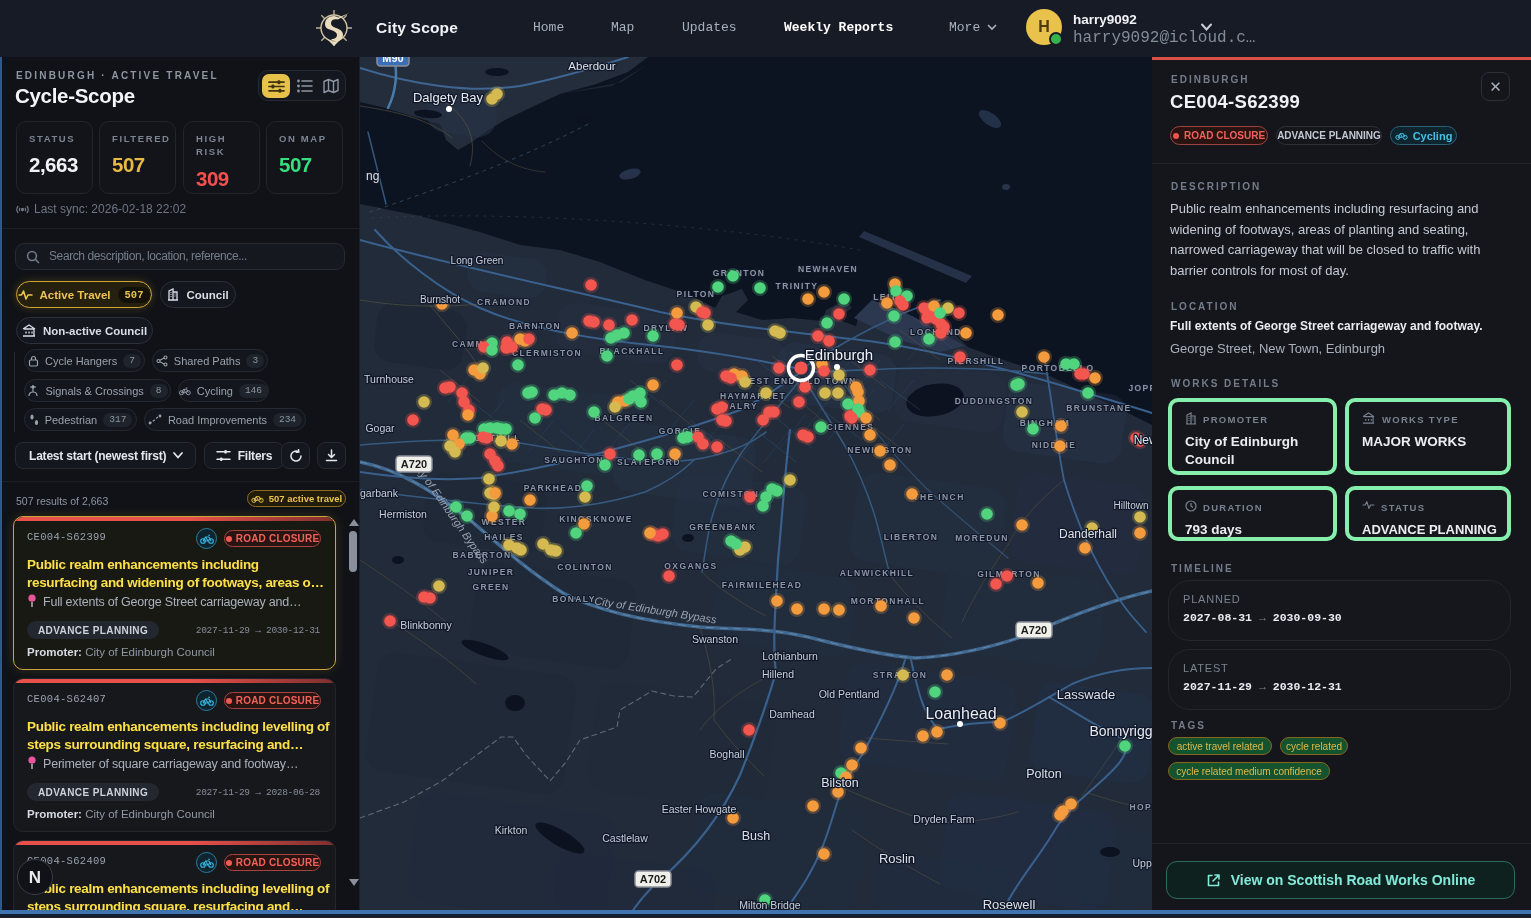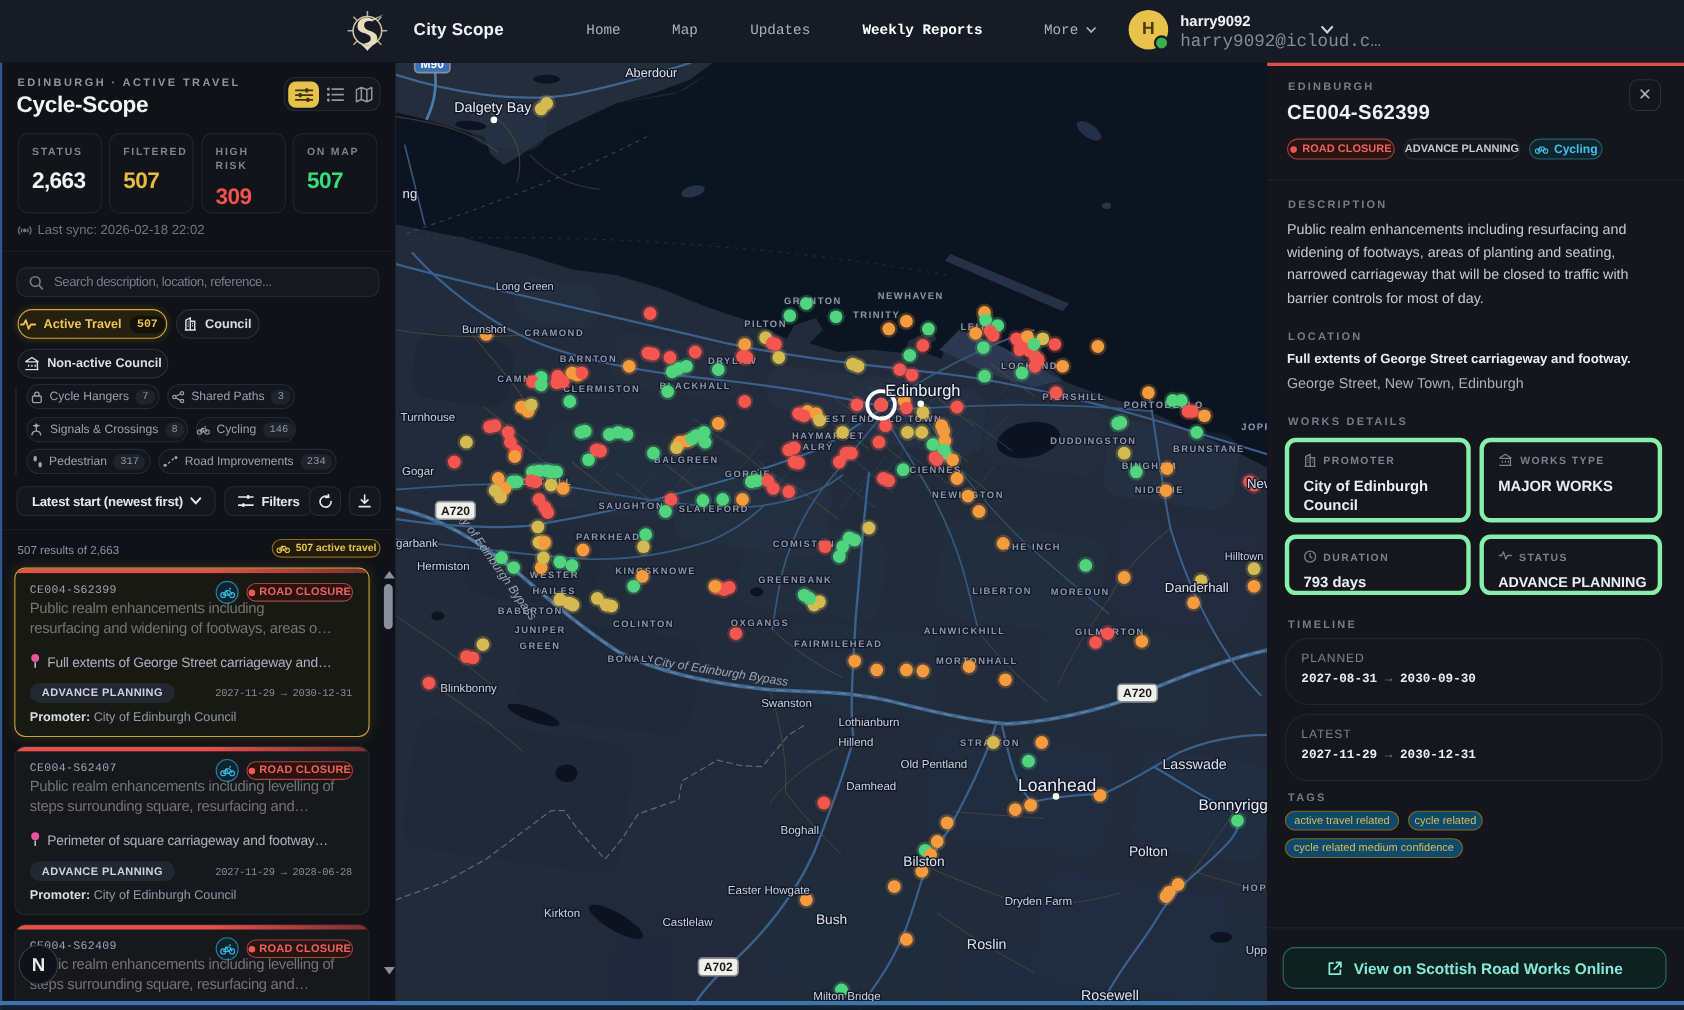--- a/index.html
+++ b/index.html
@@ -36,21 +36,21 @@
 #results{position:absolute;left:16px;top:438px;font-size:10.5px;color:#8d95a2}
 #atchip{position:absolute;white-space:nowrap;left:247px;top:433px;width:99px;height:17px;border-radius:999px;border:1px solid #8a6d22;background:#221b09;color:#e8c54f;font-size:9.5px;font-weight:bold;display:flex;align-items:center;justify-content:center;gap:5px}
 
 .card{position:absolute;left:13px;width:323px;height:154px;background:#17181c;border:1px solid #23262c;border-radius:10px;overflow:hidden}
 .card.sel{border:1.5px solid #c7a43c;background:#191913;box-shadow:0 0 12px rgba(205,165,45,.18)}
 .redbar{position:absolute;left:0;top:0;width:100%;height:4px;background:linear-gradient(90deg,#e8504a 0%,#e8504a 55%,#7e2f2e 100%)}
 .ref{position:absolute;left:13px;top:14px;font-family:"Liberation Mono",monospace;font-size:10.5px;letter-spacing:.3px;color:#9aa2b0}
 .bchip{position:absolute;left:182px;top:11px;width:21px;height:21px;border-radius:50%;border:1px solid #2a7d9e;background:#0e2530}
 .rcpill{position:absolute;white-space:nowrap;left:210px;top:13px;width:97px;height:17px;border-radius:9px;border:1px solid #a84440;background:#2a1412;color:#f0625a;font-size:10px;font-weight:bold;letter-spacing:.2px;display:flex;align-items:center;justify-content:center;gap:4px}
 .rcpill i{width:6px;height:6px;border-radius:50%;background:#f05a50}
-.ttl{position:absolute;left:13px;top:27px;width:306px;font-size:13.5px;letter-spacing:-.3px;line-height:17.5px;font-weight:normal;color:#737373;white-space:nowrap;overflow:hidden}
+.ttl{position:absolute;left:13px;top:39px;width:306px;font-size:13.5px;letter-spacing:-.3px;line-height:17.5px;font-weight:bold;color:#fde047;white-space:nowrap;overflow:hidden}
 .loc{position:absolute;left:13px;top:77px;width:305px;font-size:12.5px;letter-spacing:-.2px;color:#aab1bd;white-space:nowrap;overflow:hidden}
 .sp{position:absolute;white-space:nowrap;left:13px;top:104px;height:18px;border-radius:9px;background:#23272f;color:#cdd3dc;font-size:10px;font-weight:bold;letter-spacing:.4px;display:flex;align-items:center;padding:0 11px}
 .dates{position:absolute;right:15px;top:108px;font-family:"Liberation Mono",monospace;font-size:9.5px;letter-spacing:-.3px;color:#848c9a}
 .prom{position:absolute;left:13px;top:129px;font-size:11.5px;color:#9098a6;white-space:nowrap}
 .prom b{color:#d6dbe3}
 
 #sbthumb{position:absolute;left:349px;top:474px;width:8px;height:41px;border-radius:4px;background:#8a909b}
 .sbarrow{position:absolute;left:349px;width:0;height:0;border-left:5px solid transparent;border-right:5px solid transparent}
 
 #nbadge{position:absolute;left:17px;top:802px;width:36px;height:36px;border-radius:50%;background:#101218;border:1px solid #383d47;color:#e8eaee;font-weight:bold;font-size:17px;text-align:center;line-height:35px;z-index:5}
@@ -62,21 +62,21 @@
 .ppill{position:absolute;white-space:nowrap;top:66px;height:19px;border-radius:10px;font-size:11px;font-weight:bold;display:flex;align-items:center;justify-content:center;gap:5px}
 .pdiv{position:absolute;left:0;width:379px;height:1px;background:#20242c}
 #pdesc{position:absolute;left:18px;top:139px;width:360px;white-space:nowrap;font-size:13px;line-height:20.5px;color:#c4cad4}
 .gcard{position:absolute;background:#15171d;border:4px solid #86efac;border-radius:10px}
 .gcard .gl{position:absolute;left:13px;top:12px;font-size:9.5px;letter-spacing:1.3px;color:#7a828f;font-weight:bold}
 .gcard .gv{position:absolute;left:13px;top:31px;white-space:nowrap;font-size:13.5px;font-weight:bold;color:#e9edf2;line-height:18px}
 .tcard{position:absolute;left:16px;width:343px;height:61px;background:#15171d;border:1px solid #23262e;border-radius:22px}
 .tcard .tl{position:absolute;left:14px;top:12px;font-size:11px;letter-spacing:.8px;color:#7b8390}
 .tcard .tv{position:absolute;left:14px;top:30px;white-space:nowrap;font-family:"Liberation Mono",monospace;font-size:11.5px;font-weight:bold;color:#e8ecf2}
 .tv span{color:#7b8390;font-weight:normal}
-.tag{position:absolute;white-space:nowrap;height:18px;border-radius:9px;border:1px solid #86671e;background:#0c4a6e;color:#e0ba4e;font-size:10px;display:flex;align-items:center;justify-content:center}
+.tag{position:absolute;white-space:nowrap;height:18px;border-radius:9px;border:1px solid #86671e;background:#14532d;color:#e0ba4e;font-size:10px;display:flex;align-items:center;justify-content:center}
 #gobtn{position:absolute;left:14px;top:801px;width:349px;height:38px;border:1.5px solid #2d6b62;border-radius:11px;background:#0e211f;color:#83e9d9;font-size:14px;font-weight:bold;display:flex;align-items:center;justify-content:center;gap:10px}
 
 #edgeL{position:absolute;left:0;top:57px;width:2px;height:861px;background:#2a5a90;z-index:9}
 #edgeB{position:absolute;left:0;top:910px;width:1531px;height:4px;background:#3f73ad;z-index:9}
 #edgeB2{position:absolute;left:0;top:914px;width:1531px;height:4px;background:#152030;z-index:9}
 </style></head><body>
 <div id="app">
 
 <div style="position:absolute;left:360px;top:57px;width:792px;height:861px;overflow:hidden">
       <svg width="792" height="861" viewBox="360 57 792 861" style="position:absolute;left:0;top:0">

